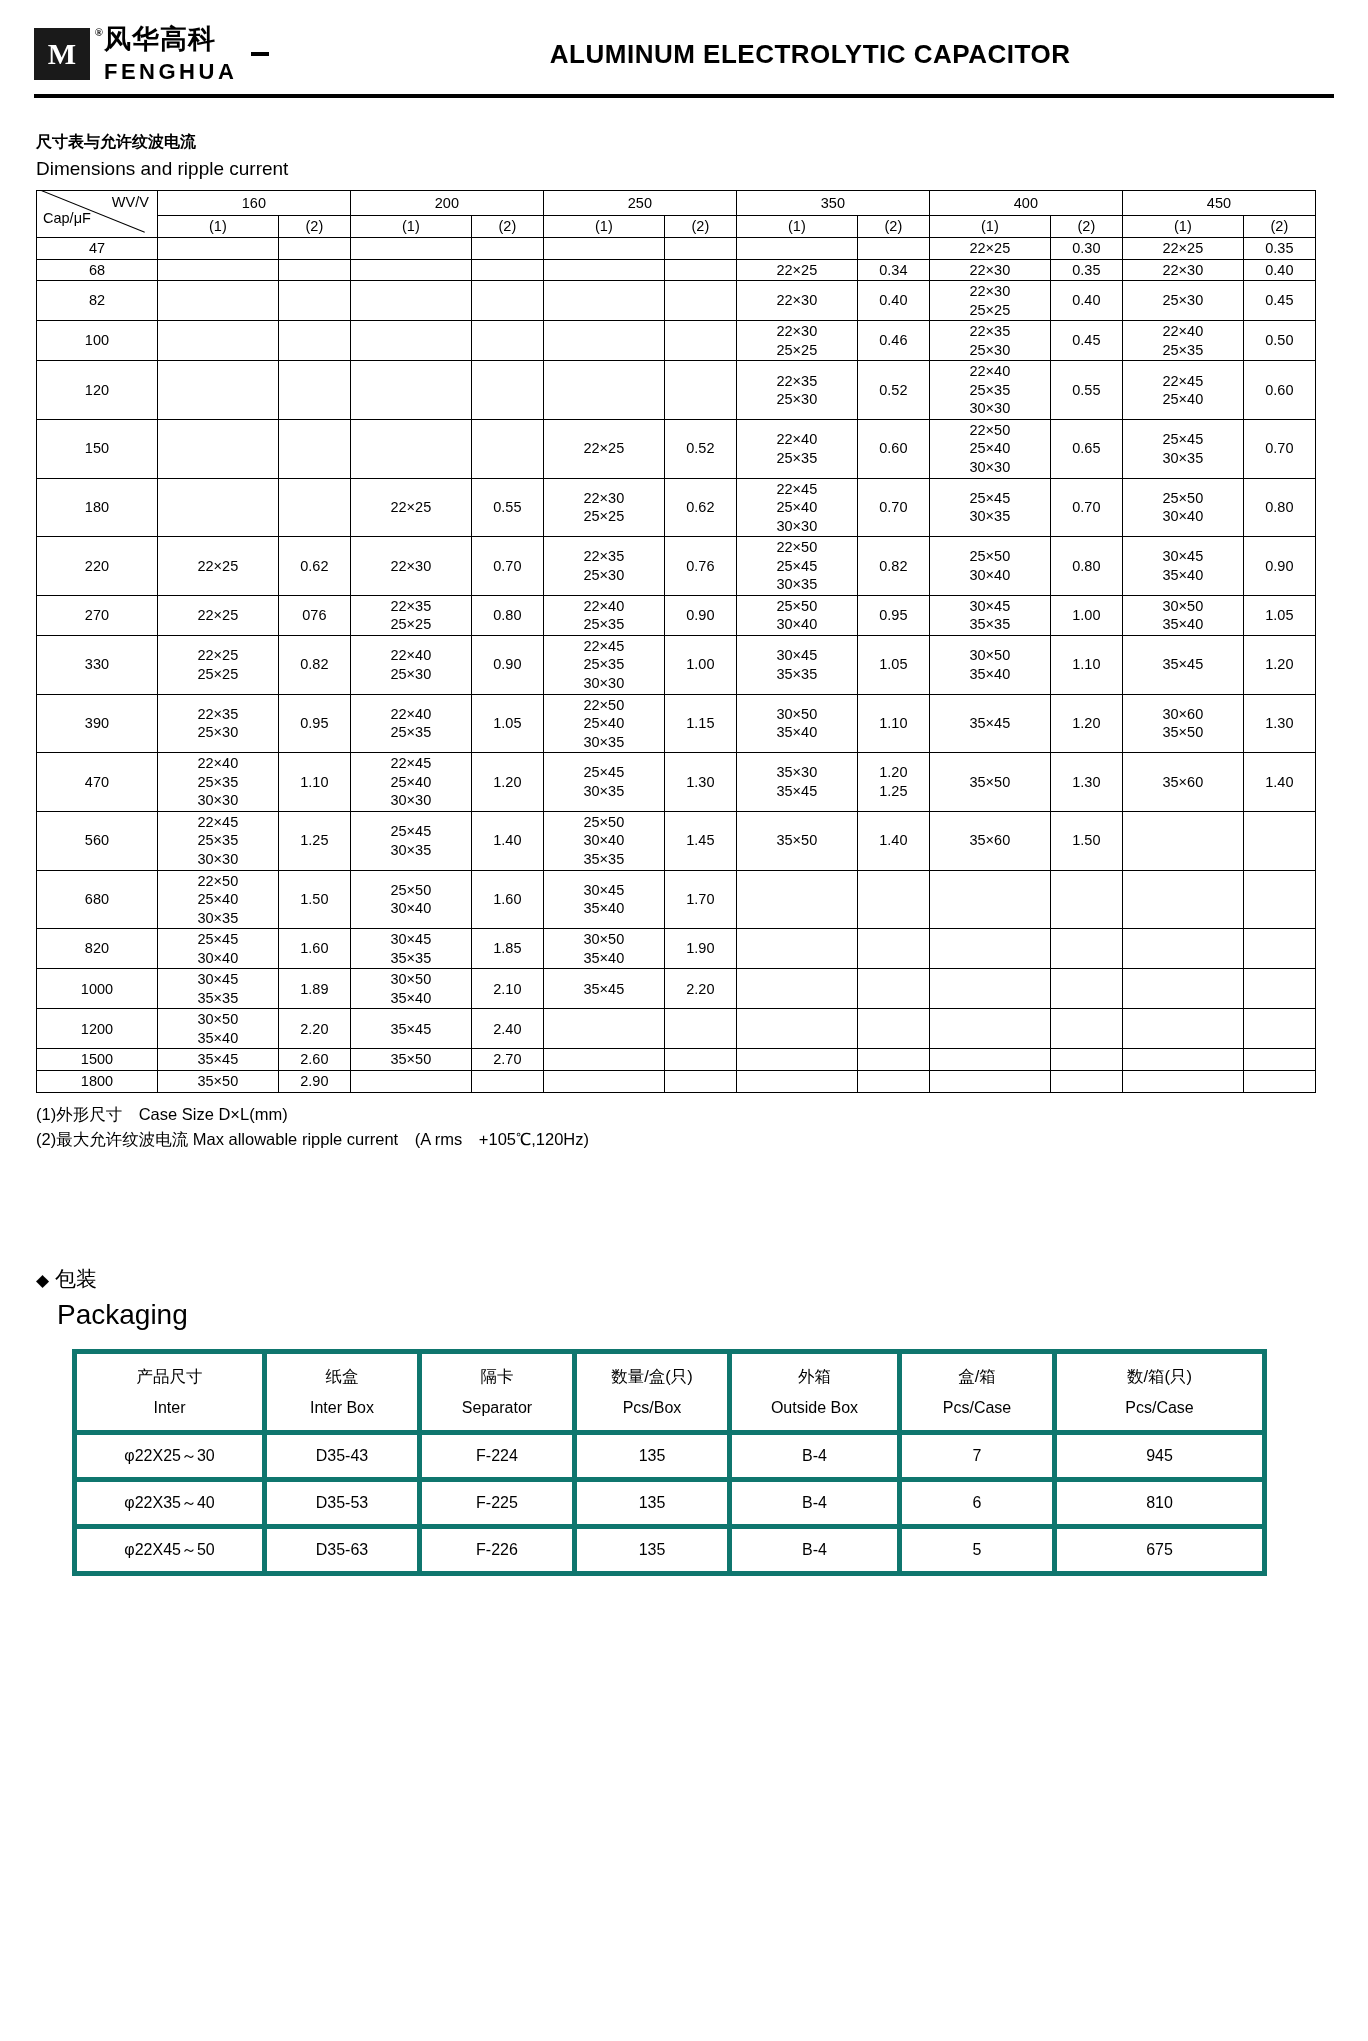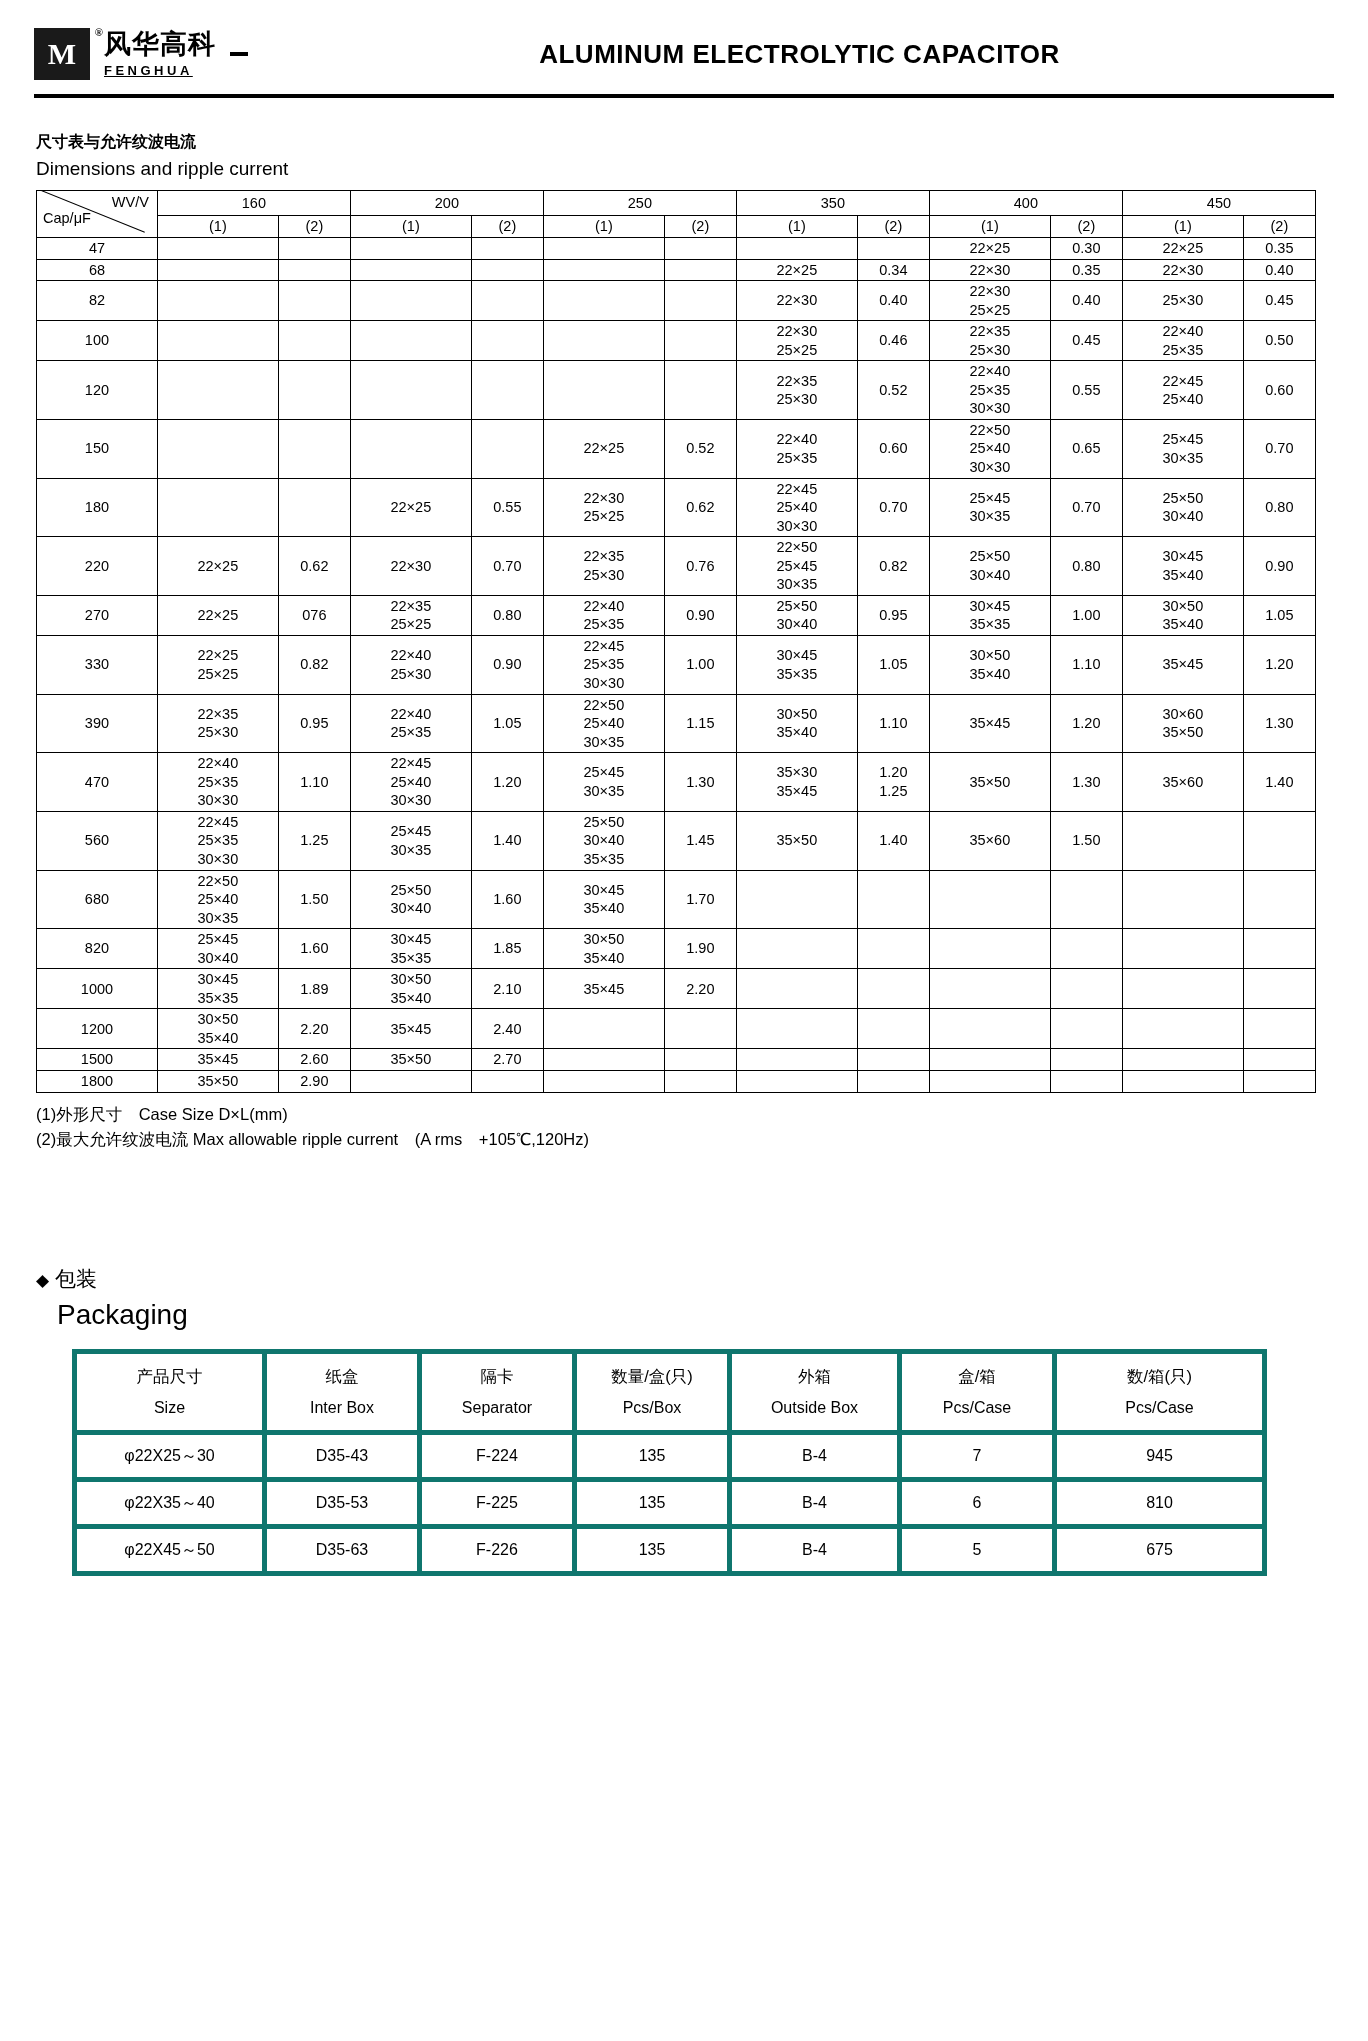--- a/index.html
+++ b/index.html
@@ -57,25 +57,24 @@
   .logo-text {
     margin-left: 14px;
     line-height: 1.05;
   }
   .logo-cn {
     font-size: 27px;
     font-weight: bold;
     letter-spacing: 1px;
   }
   .logo-en {
-    font-size: 13px;
+    font-size: 22px;
     font-weight: bold;
     letter-spacing: 3.5px;
     margin-top: 6px;
-    text-decoration: underline;
   }
   .header-title-wrap {
     flex: 1 1 auto;
     display: flex;
     align-items: center;
     margin-left: 14px;
     gap: 23px;
   }
   .header-rule {
     flex: 0 0 18px;
@@ -586,21 +585,21 @@
         <col style="width:155px">
       <col style="width:155px">
         <col style="width:170px">
         <col style="width:155px">
         <col style="width:210px">
     </colgroup>
     <thead>
       <tr id="pack-head-row">
           <td class="head">
             <span class="cn">产品尺寸</span>
-            <span class="en">Size</span>
+            <span class="en">Inter</span>
           </td>
           <td class="head">
             <span class="cn">纸盒</span>
             <span class="en">Inter Box</span>
           </td>
           <td class="head">
             <span class="cn">隔卡</span>
             <span class="en">Separator</span>
           </td>
           <td class="head">

